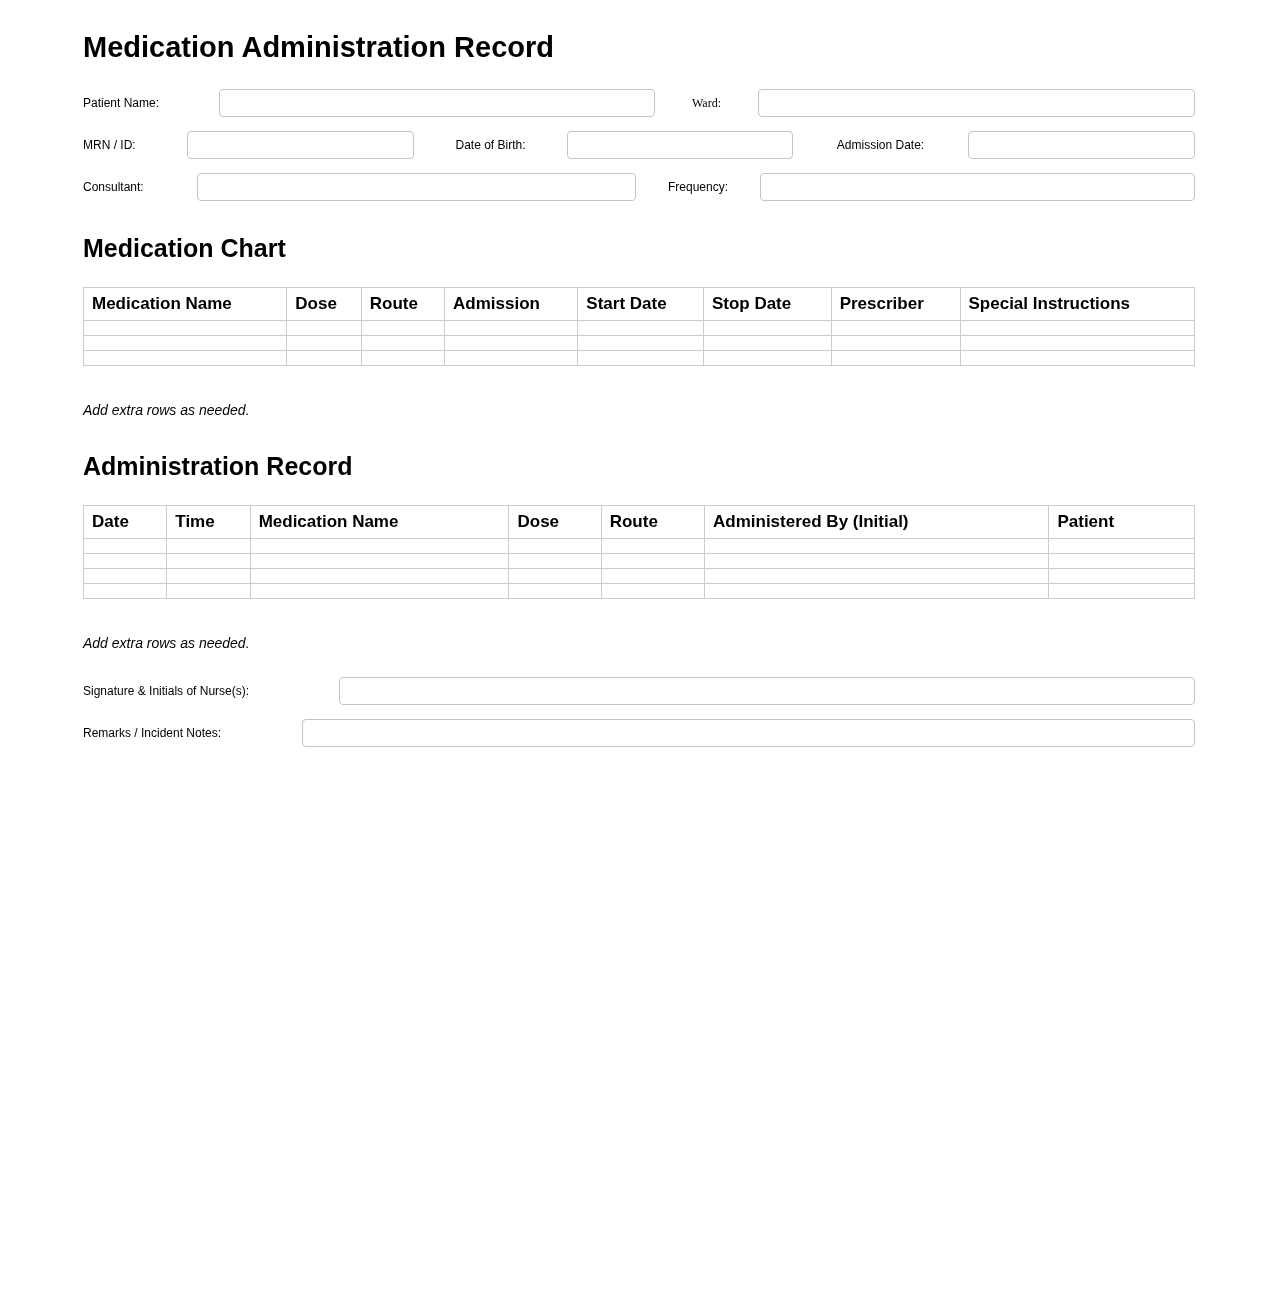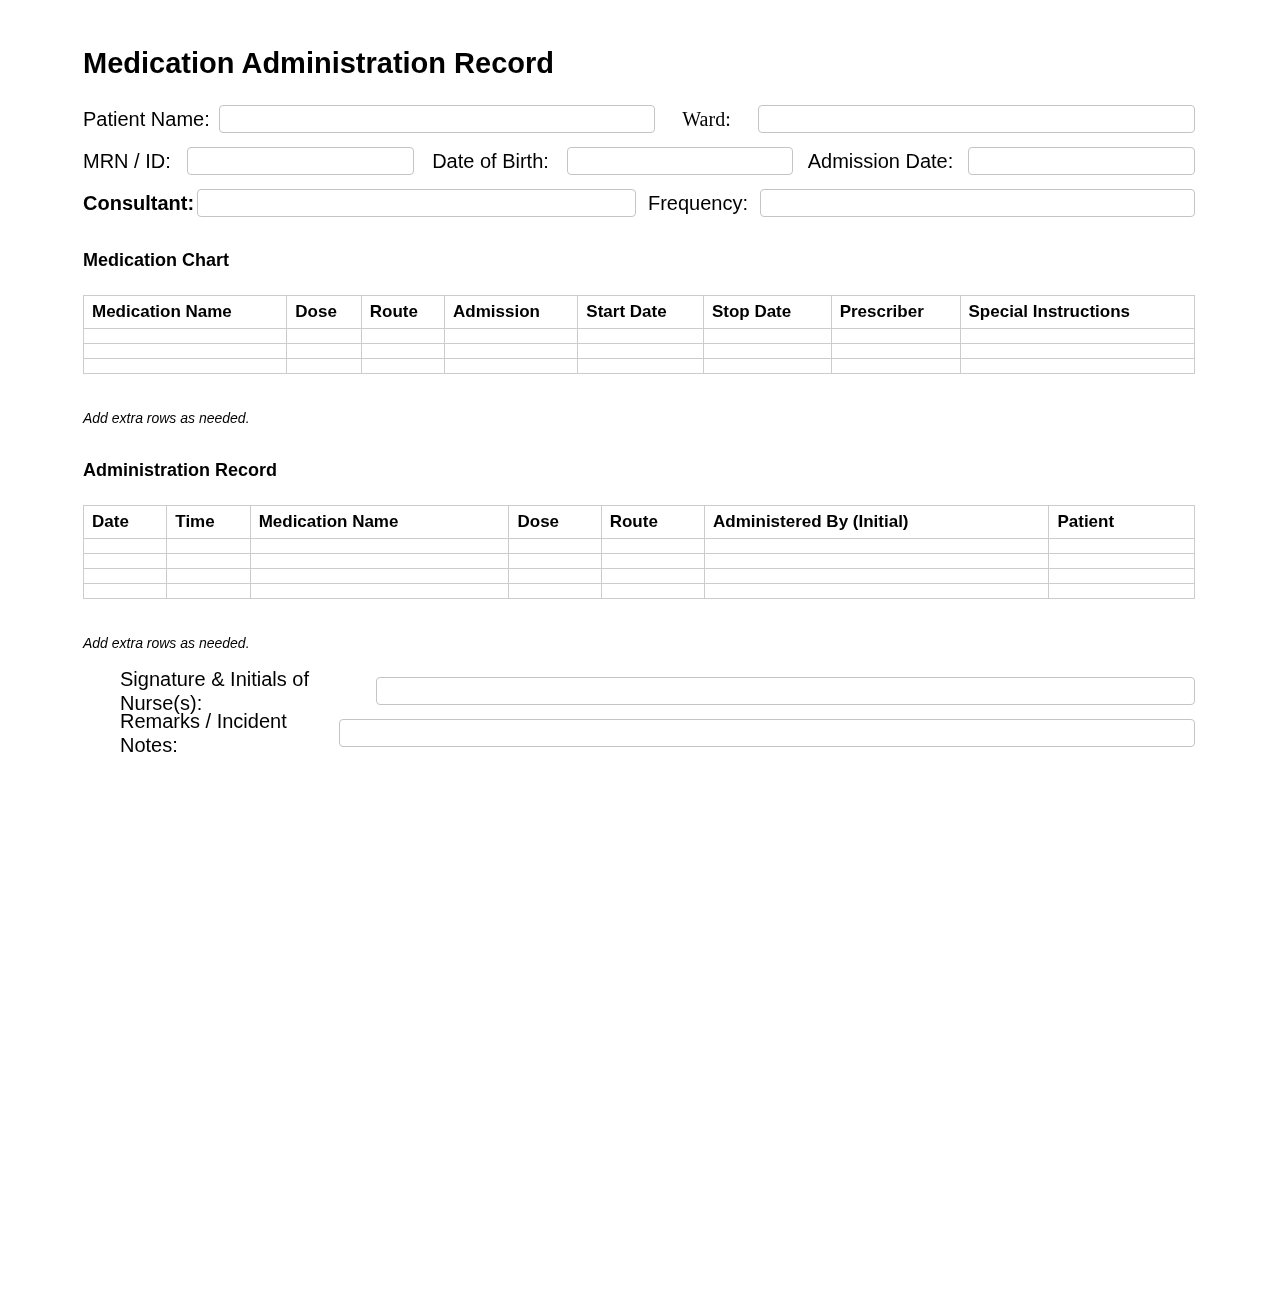--- a/index.html
+++ b/index.html
@@ -7,45 +7,45 @@
   body {
     font-family: "Liberation Sans", sans-serif;
     color: #000000;
     width: 1278px;
     height: 1300px;
     overflow: hidden;
   }
   .page {
     width: 1278px;
     min-height: 1300px;
-    padding: 47px 83px 40px 83px;
+    padding: 31px 83px 40px 83px;
     background: #ffffff;
     border-radius: 13px;
   }
   h1.title {
     font-size: 29px;
     font-weight: bold;
     margin: 0 0 25px 0;
     line-height: 1.15;
   }
   h2.section-heading {
-    font-size: 18px;
+    font-size: 25px;
     font-weight: bold;
     margin: 33px 0 24px 0;
     line-height: 1.15;
   }
   .frow {
     display: flex;
     align-items: center;
     height: 28px;
     margin-bottom: 14px;
   }
   .lbl {
     flex: none;
-    font-size: 20px;
+    font-size: 12px;
     line-height: 1.2;
   }
   .lbl.mid { text-align: center; }
   .inp {
     height: 28px;
     border: 1px solid #c4c4c4;
     border-radius: 4px;
     background: #ffffff;
     font-family: "Liberation Sans", sans-serif;
     font-size: 15px;
@@ -56,21 +56,21 @@
   .inp.grow { flex: 1 1 auto; min-width: 0; }
   
   .w-label-patient   { width: 136px; }
   .w-input-patient   { width: 436px; }
   .w-label-ward      { width: 103px; font-family: Liberation Serif, serif; }
   .w-label-mrn       { width: 104px; }
   .w-input-mrn       { width: 227px; }
   .w-label-dob       { width: 153px; }
   .w-input-dob       { width: 226px; }
   .w-label-admission { width: 175px; }
-  .w-label-consultant{ width: 114px; font-weight: bold; }
+  .w-label-consultant{ width: 114px; }
   .w-input-consultant{ width: 439px; }
   .w-label-allergies { width: 124px; }
   .w-label-signature { width: 256px; }
   .w-label-remarks   { width: 219px; }
 
   table.grid {
     width: 100%;
     border-collapse: collapse;
     table-layout: fixed;
   }
@@ -89,21 +89,21 @@
     height: 15px;
     padding: 0 8px;
     font-size: 12px;
   }
   .note {
     font-style: italic;
     font-size: 14px;
     margin: 36px 0 0 0;
     line-height: 1.2;
   }
-  .footer-block { margin-top: 26px; margin-left: 37px; }
+  .footer-block { margin-top: 26px; }
 </style>
 </head>
 <body>
 
 <div class="page">
 
   <h1 class="title">Medication Administration Record</h1>
 
   <div class="frow">
     <span class="lbl w-label-patient">Patient Name:</span>

